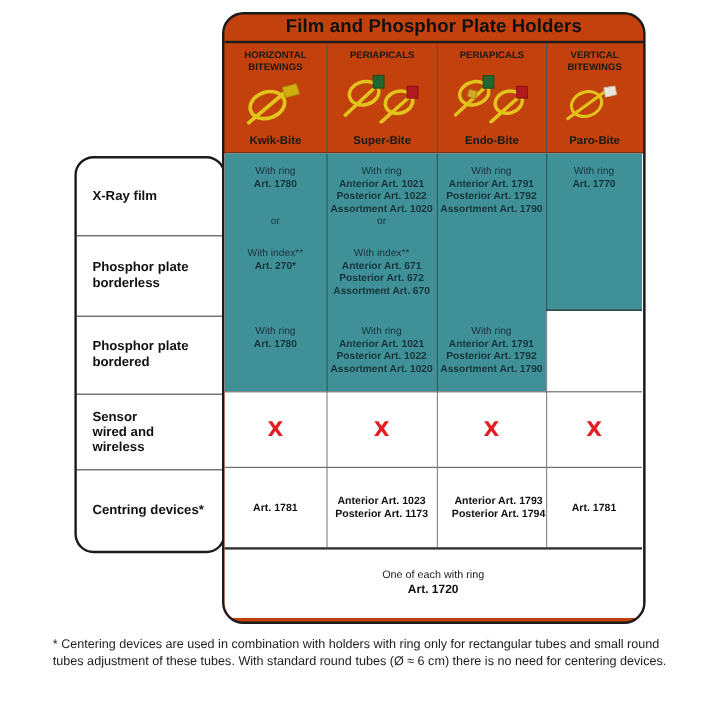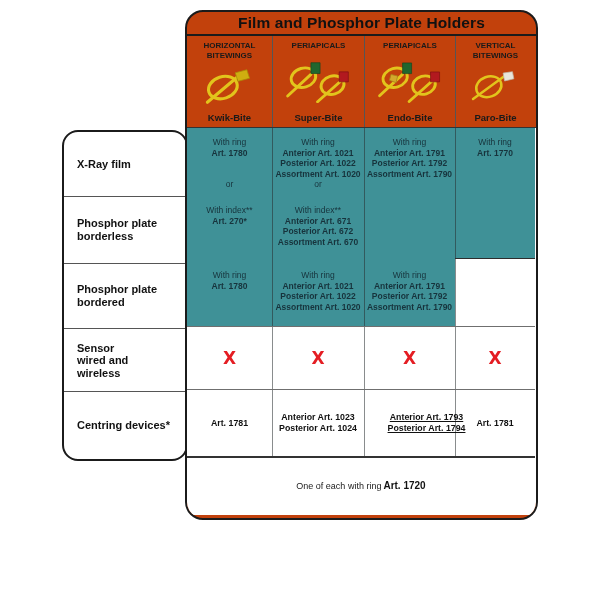--- a/index.html
+++ b/index.html
@@ -39,25 +39,25 @@
   .band { position:absolute; left:0; right:0; }
   .b1 { top:9px; } .or-line { top:51px; } .b2 { top:77px; } .b3 { top:142px; }
   .intro { font-size:8.5px; line-height:10.5px; }
   .arts  { font-size:8.5px; font-weight:bold; line-height:10.5px; white-space:pre-line; }
   .or-line { font-size:8.5px; }
 
   .sensor-cell { position:absolute; top:199px; height:62px; display:flex; align-items:center; justify-content:center; }
   .x-mark { color:var(--redx); font-size:17px; font-weight:900; font-family:"DejaVu Sans", sans-serif; }
   .centring-cell { position:absolute; top:262px; height:66px; display:flex; align-items:center; justify-content:center;
     font-size:8.8px; font-weight:bold; color:#111; line-height:11px; white-space:pre-line; text-align:center; }
-  .cc1 { left:0; width:85px; } .cc2 { left:85px; width:92px; } .cc3 { left:194px; width:91px;text-decoration:underline; } .cc4 { left:268px; width:80px; }
+  .cc1 { left:0; width:85px; } .cc2 { left:85px; width:92px; } .cc3 { left:183px; width:91px; } .cc4 { left:268px; width:80px; }
   .sc1 { left:0; width:85px; } .sc2 { left:85px; width:92px; } .sc3 { left:177px; width:91px; } .sc4 { left:268px; width:80px; }
 
   .testset-cell { position:absolute; top:330px; left:0; width:348px; height:55px;
-    display:flex; flex-direction:row; align-items:center; justify-content:center; gap:2px; }
+    display:flex; flex-direction:column; align-items:center; justify-content:center; gap:2px; }
   .testset-cell .l1 { font-size:9px; color:#222; }
   .testset-cell .l2 { font-size:10px; font-weight:bold; color:#111; }
 
   
   .label-box { position:absolute; left:62px; top:130px; width:126px; height:331px;
     border:2.5px solid #1b1b1b; border-radius:16px; background:#fff; overflow:hidden;
     display:flex; flex-direction:column; }
   .label-row { display:flex; align-items:center; padding-left:13px;
     font-size:11px; font-weight:bold; color:#111; line-height:12.5px; white-space:pre-line; }
   .label-row:not(:last-child) { border-bottom:1px solid #555; }
@@ -226,26 +226,27 @@
       </div>
       <div class="sensor-cell sc3">
         <span class="x-mark">X</span>
       </div>
       <div class="sensor-cell sc4">
         <span class="x-mark">X</span>
       </div>
 
       <div class="centring-cell cc1">Art. 1781</div>
       <div class="centring-cell cc2">Anterior Art. 1023
-Posterior Art. 1024</div>
+Posterior Art. 1173</div>
       <div class="centring-cell cc3">Anterior Art. 1793
 Posterior Art. 1794</div>
       <div class="centring-cell cc4">Art. 1781</div>
 
       <div class="testset-cell">
         <div class="l1">One of each with ring</div>
         <div class="l2">Art. 1720</div>
       </div>
     </div>
   </div>
 
+  <div class="footnote fn1">* Centering devices are used in combination with holders with ring only for rectangular tubes and small round tubes adjustment of these tubes. With standard round tubes (Ø ≈ 6 cm) there is no need for centering devices.</div>
 
 </div>
 
 </body></html>

